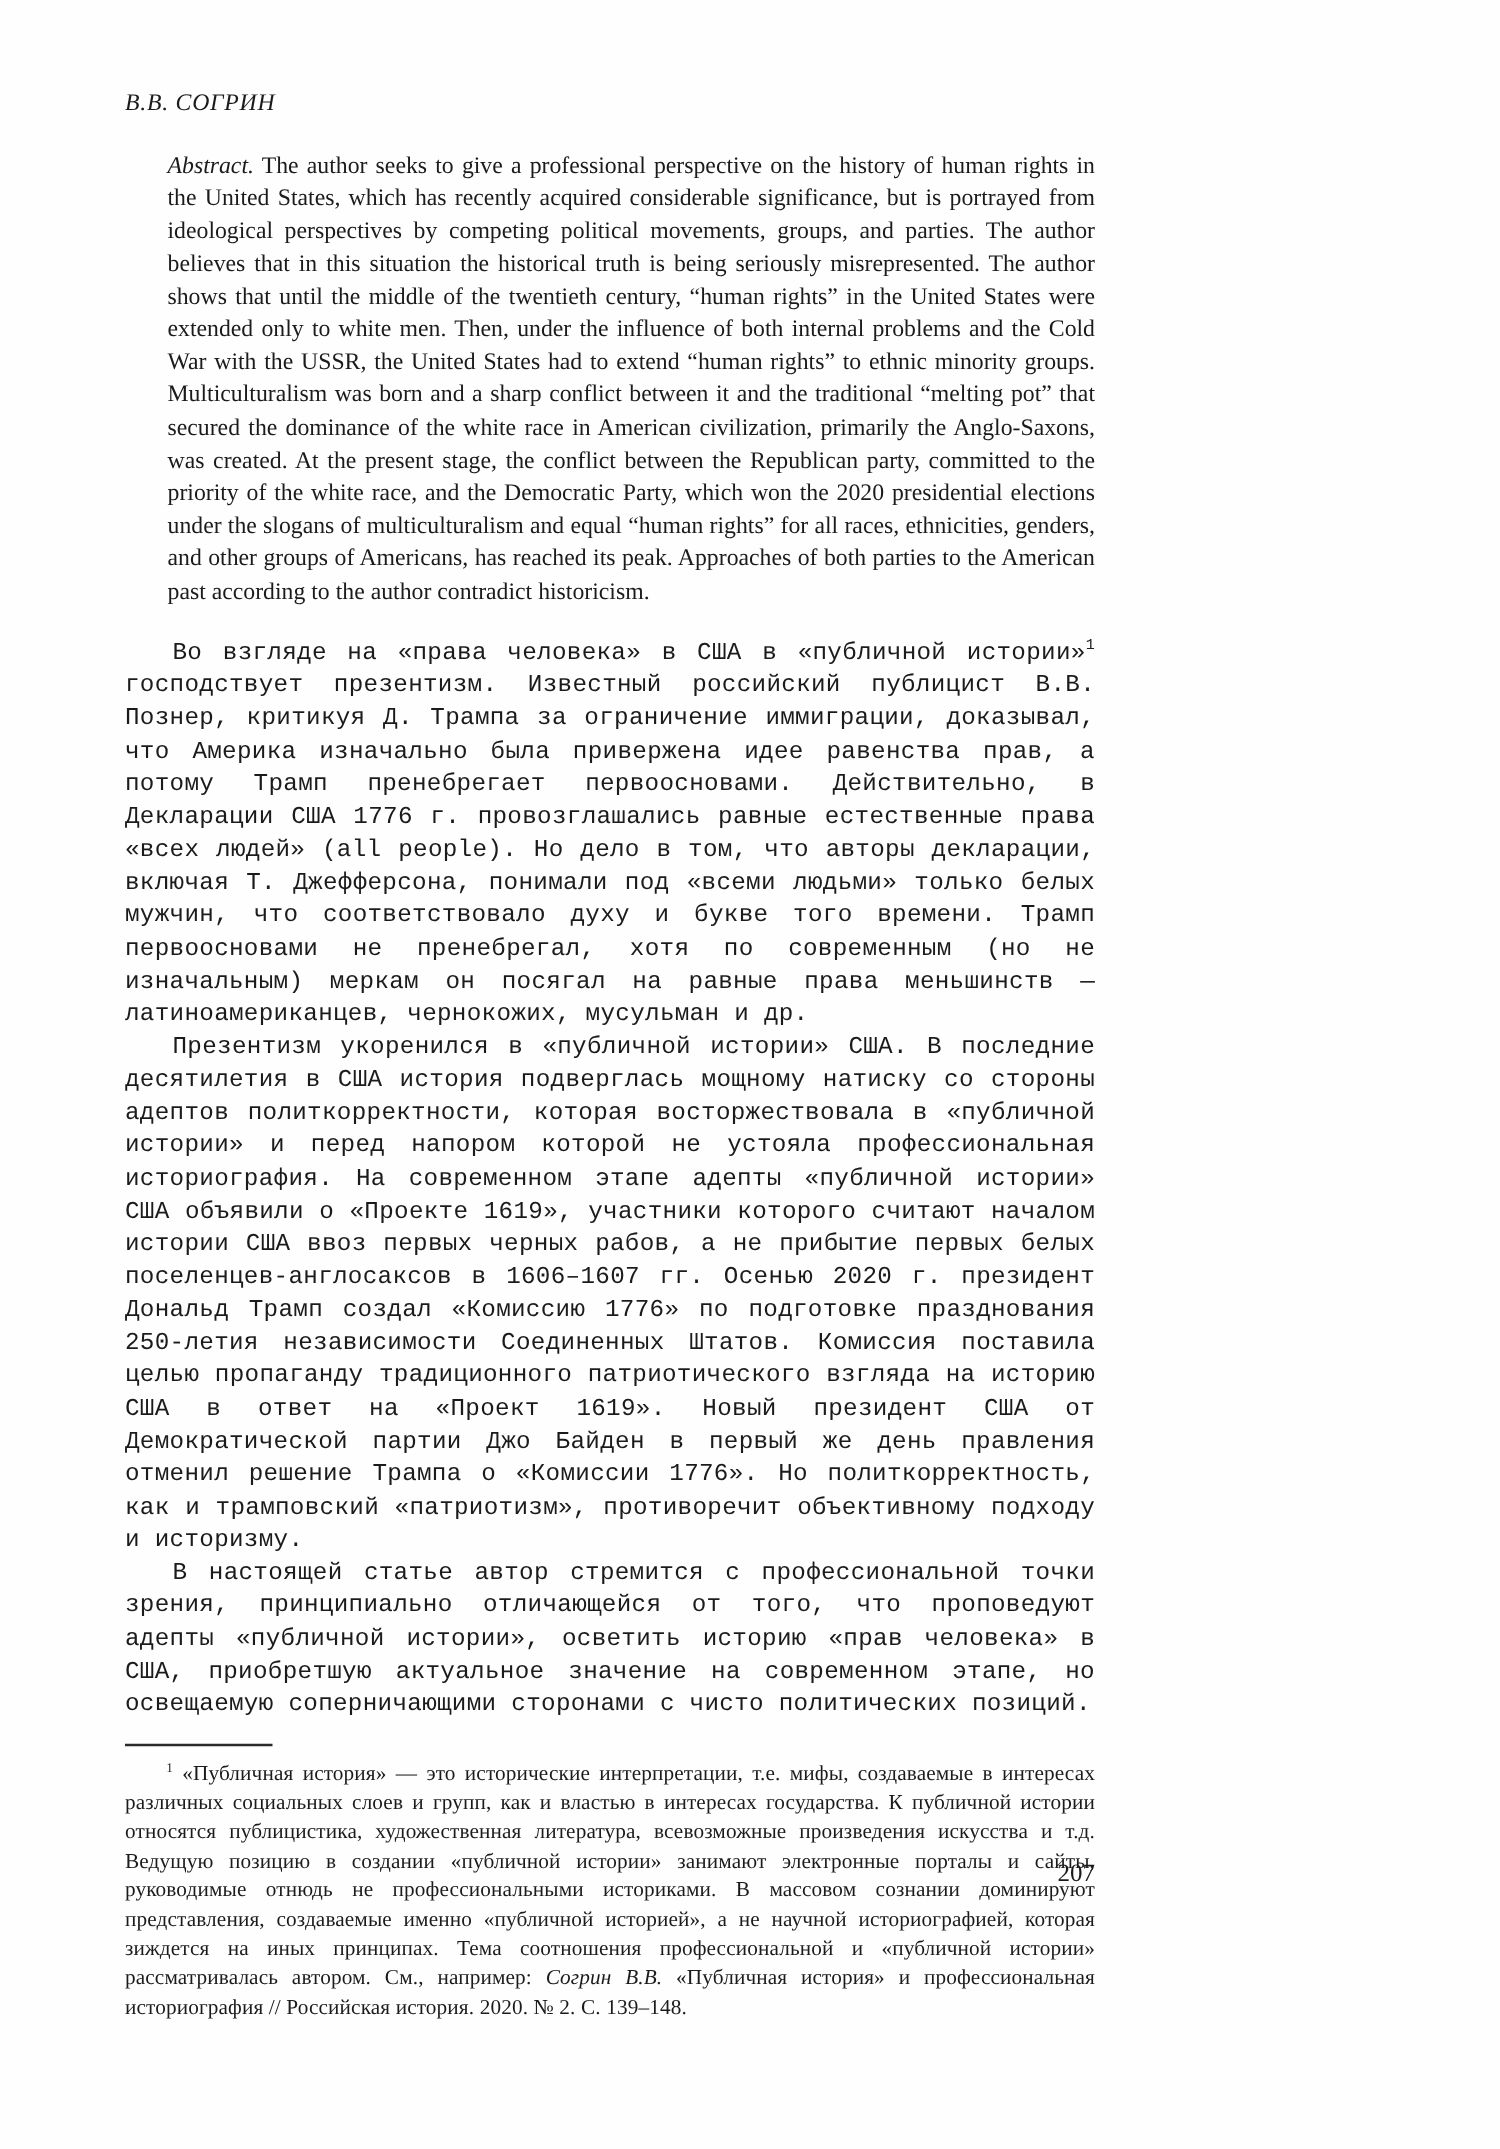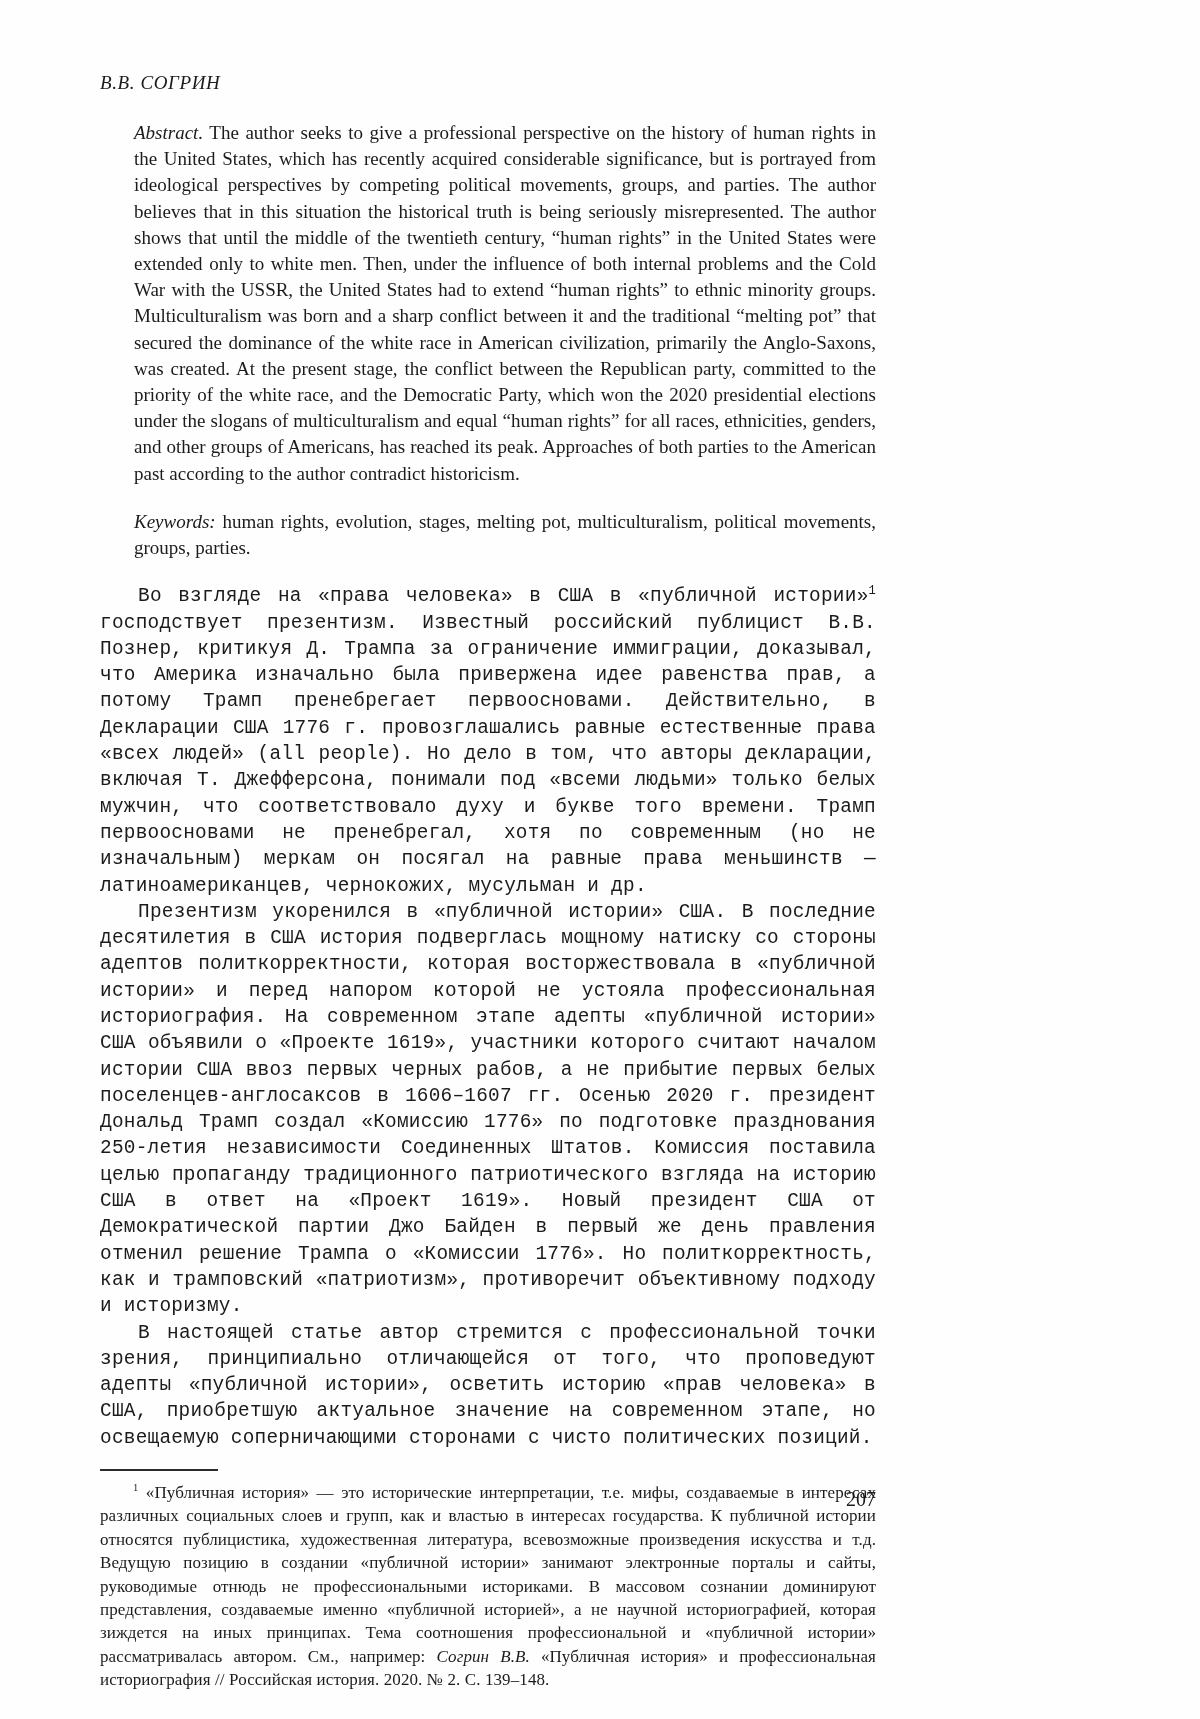--- a/index.html
+++ b/index.html
@@ -91,21 +91,20 @@
 <body>
 
 <div class="page">
 
   <header class="header">
     <span class="author">В.В. СОГРИН</span>
   </header>
 
   <section class="abstract-block">
     <p class="abstract"><i>Abstract.</i> <span>The author seeks to give a professional perspective on the history of human rights in the United States, which has recently acquired considerable significance, but is portrayed from ideological perspectives by competing political movements, groups, and parties. The author believes that in this situation the historical truth is being seriously misrepresented. The author shows that until the middle of the twentieth century, “human rights” in the United States were extended only to white men. Then, under the influence of both internal problems and the Cold War with the USSR, the United States had to extend “human rights” to ethnic minority groups. Multiculturalism was born and a sharp conflict between it and the traditional “melting pot” that secured the dominance of the white race in American civilization, primarily the Anglo-Saxons, was created. At the present stage, the conflict between the Republican party, committed to the priority of the white race, and the Democratic Party, which won the 2020 presidential elections under the slogans of multiculturalism and equal “human rights” for all races, ethnicities, genders, and other groups of Americans, has reached its peak. Approaches of both parties to the American past according to the author contradict historicism.</span></p>
-    <p class="keywords"><i>Keywords:</i> <span>human rights, evolution, stages, melting pot, multiculturalism, political movements, groups, parties.</span></p>
   </section>
 
   <section class="article-body">
     <p><span>Во взгляде на «права человека» в США в «публичной истории»</span><sup class="fnref">1</sup><span> господствует презентизм. Известный российский публицист В.В. Познер, критикуя Д. Трампа за ограничение иммиграции, доказывал, что Америка изначально была привержена идее равенства прав, а потому Трамп пренебрегает первоосновами. Действительно, в Декларации США 1776 г. провозглашались равные естественные права «всех людей» (all people). Но дело в том, что авторы декларации, включая Т. Джефферсона, понимали под «всеми людьми» только белых мужчин, что соответствовало духу и букве того времени. Трамп первоосновами не пренебрегал, хотя по современным (но не изначальным) меркам он посягал на равные права меньшинств — латиноамериканцев, чернокожих, мусульман и др.</span></p>
     <p>Презентизм укоренился в «публичной истории» США. В последние десятилетия в США история подверглась мощному натиску со стороны адептов политкорректности, которая восторжествовала в «публичной истории» и перед напором которой не устояла профессиональная историография. На современном этапе адепты «публичной истории» США объявили о «Проекте 1619», участники которого считают началом истории США ввоз первых черных рабов, а не прибытие первых белых поселенцев-англосаксов в 1606–1607 гг. Осенью 2020 г. президент Дональд Трамп создал «Комиссию 1776» по подготовке празднования 250-летия независимости Соединенных Штатов. Комиссия поставила целью пропаганду традиционного патриотического взгляда на историю США в ответ на «Проект 1619». Новый президент США от Демократической партии Джо Байден в первый же день правления отменил решение Трампа о «Комиссии 1776». Но политкорректность, как и трамповский «патриотизм», противоречит объективному подходу и историзму.</p>
     <p>В настоящей статье автор стремится с профессиональной точки зрения, принципиально отличающейся от того, что проповедуют адепты «публичной истории», осветить историю «прав человека» в США, приобретшую актуальное значение на современном этапе, но освещаемую соперничающими сторонами с чисто политических позиций.</p>
   </section>
 
   <div class="footnote-rule"></div>
 

